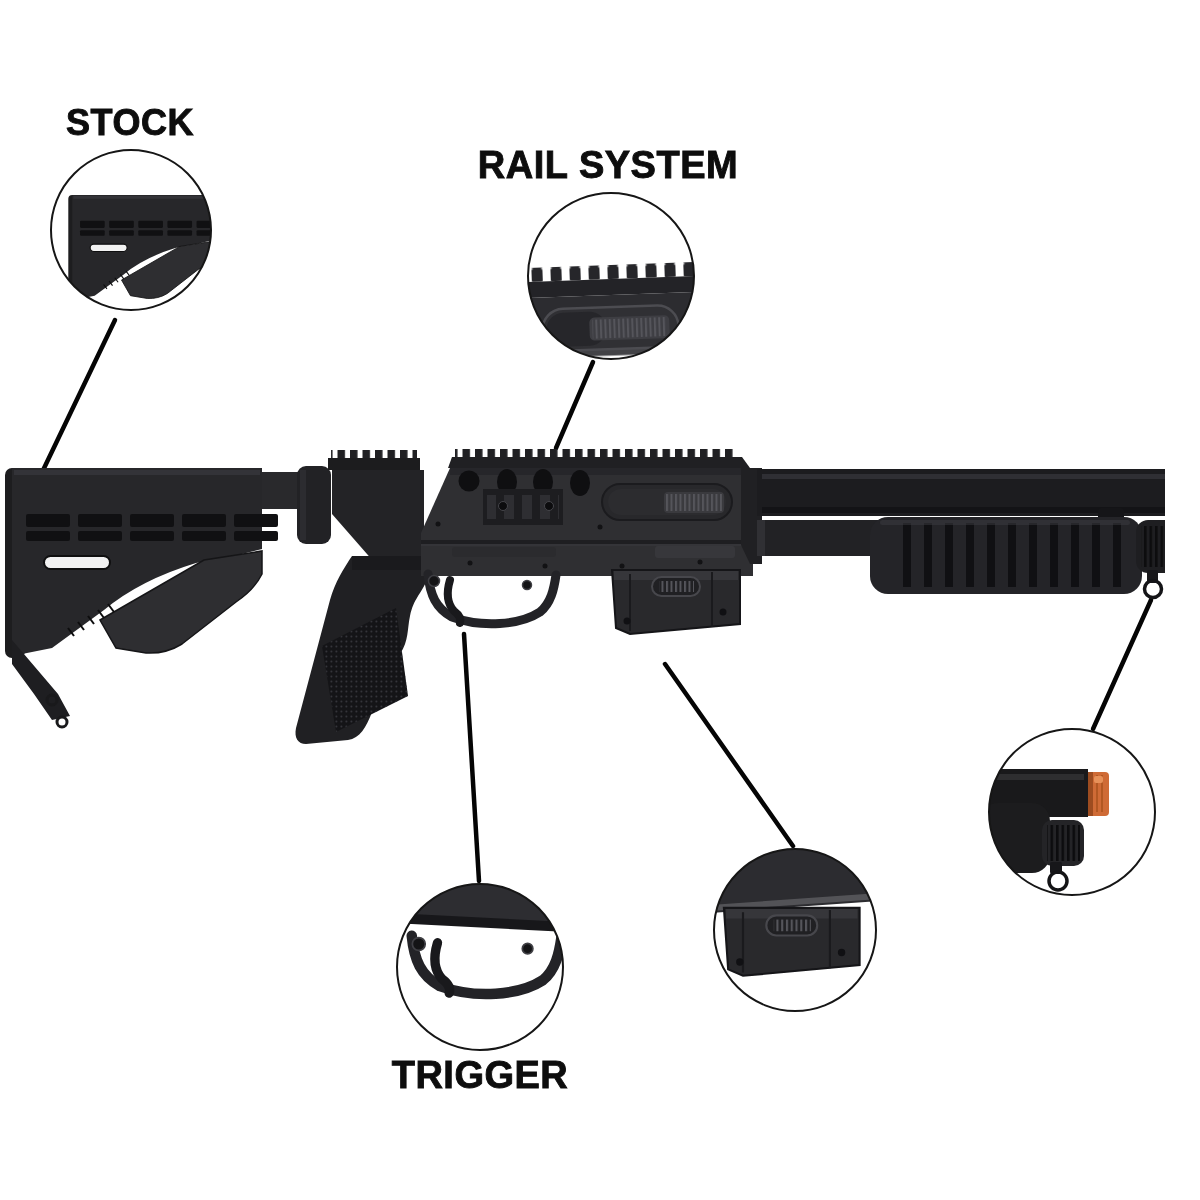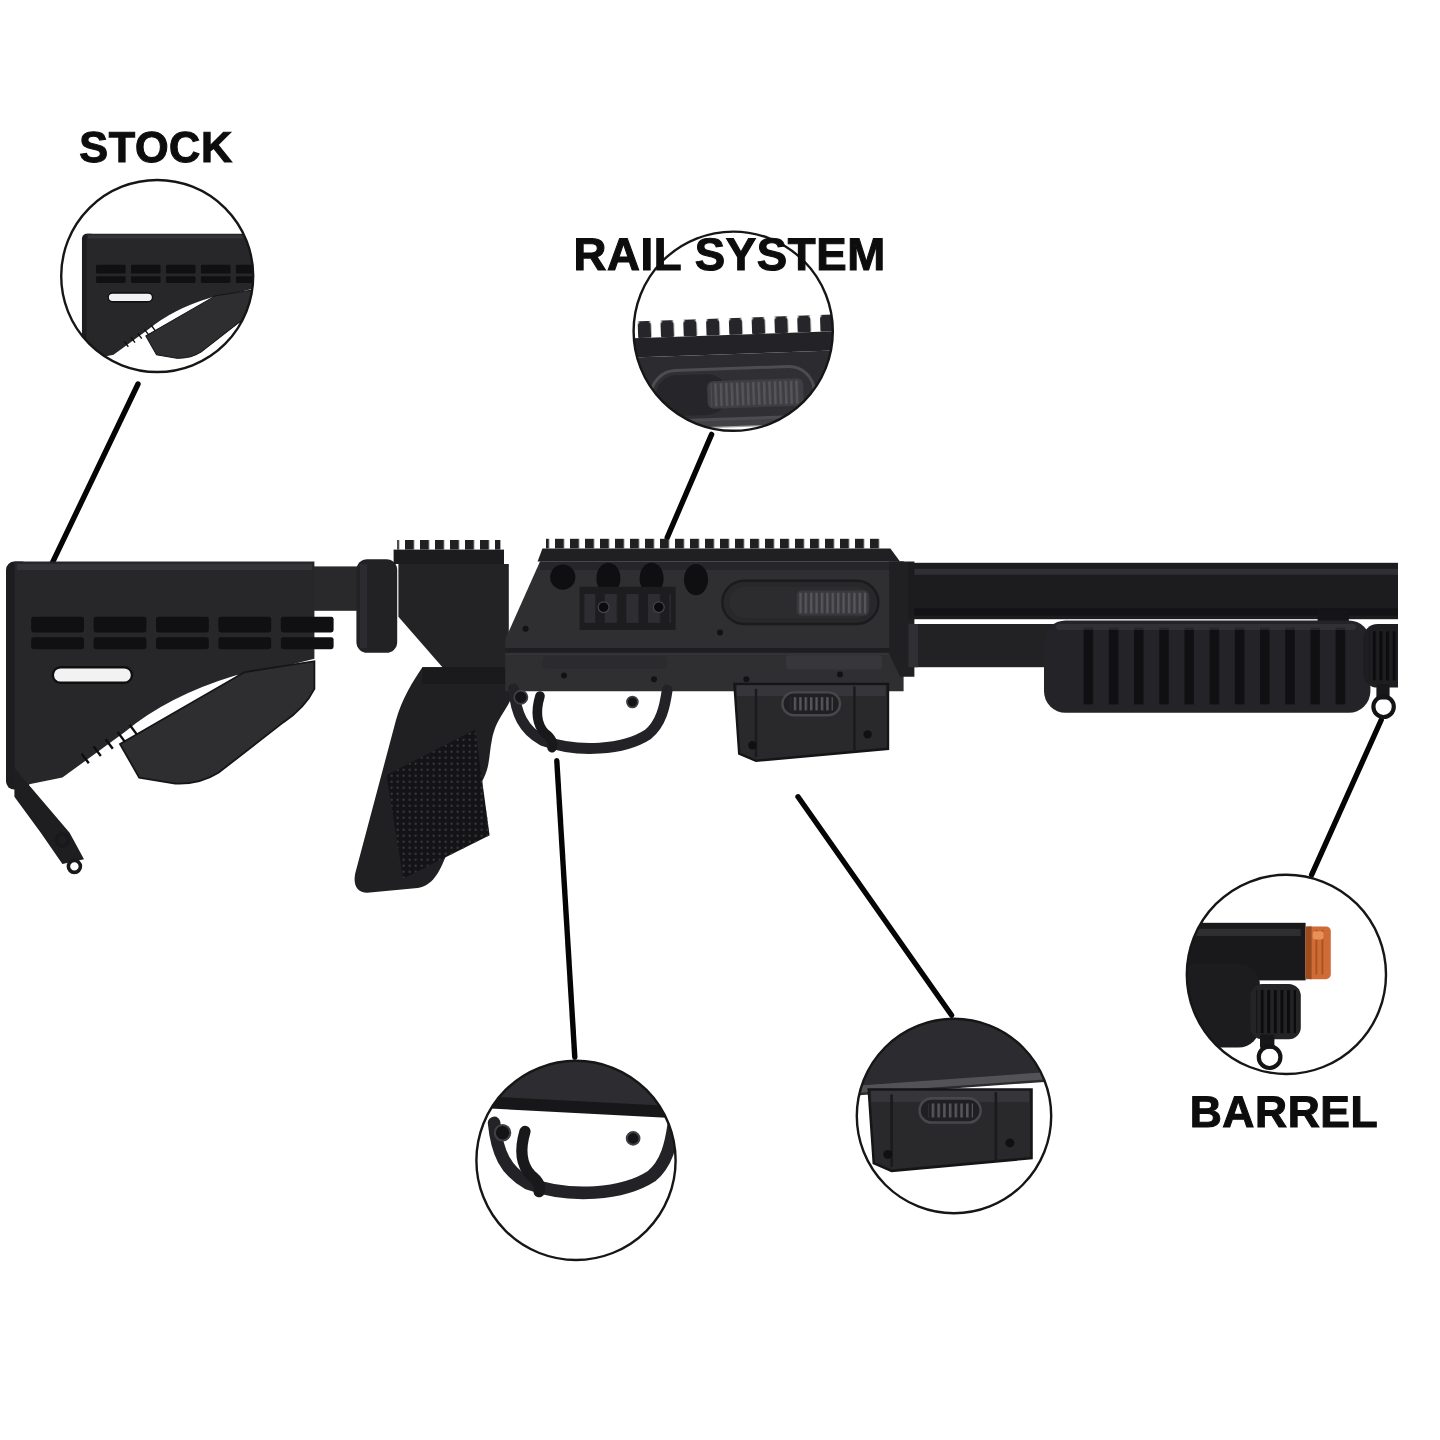--- a/index.html
+++ b/index.html
@@ -7,21 +7,21 @@
     position:relative;width:1165px;height:1200px;background:#ffffff;
     font-family:"Liberation Sans", sans-serif;overflow:hidden;
   }
   .stage svg{position:absolute;left:0;top:0;}
   .part-label{
     position:absolute;transform:translateX(-50%);
     font-weight:700;color:#0d0d0d;letter-spacing:.5px;white-space:nowrap;
     -webkit-text-stroke:.9px #0d0d0d;
   }
   .lbl-stock   {left:130px; top:102px; font-size:36px;}
-  .lbl-rail    {left:608px; top:144px; font-size:38px;margin-top:48px;}
+  .lbl-rail    {left:608px; top:144px; font-size:38px;}
   .lbl-trigger {left:480px; top:1054px;font-size:38px;}
   .lbl-magazine{left:795px; top:1027px;font-size:40px;}
   .lbl-barrel  {left:1070px;top:906px; font-size:37px;}
 </style>
 </head>
 <body>
 
 <div class="stage">
 
 <svg width="1200" height="1200" viewBox="0 0 1200 1200">
@@ -273,15 +273,15 @@
       <rect x="1047" y="825" width="33" height="36" fill="url(#knurl)"></rect>
       <rect x="1050" y="862" width="12" height="12" rx="2" fill="#17171a"></rect>
       <circle cx="1058" cy="881" r="9" fill="none" stroke="#141416" stroke-width="3.5"></circle>
     </g>
     <circle cx="1072" cy="812" r="83" fill="none" stroke="#161616" stroke-width="2"></circle>
   </g>
 </svg>
 
   <div class="part-label lbl-stock">STOCK</div>
   <div class="part-label lbl-rail">RAIL SYSTEM</div>
-  <div class="part-label lbl-barrel">BARREL</div>
+  <div class="part-label lbl-trigger">TRIGGER</div>
 
 </div>
 
 </body></html>

